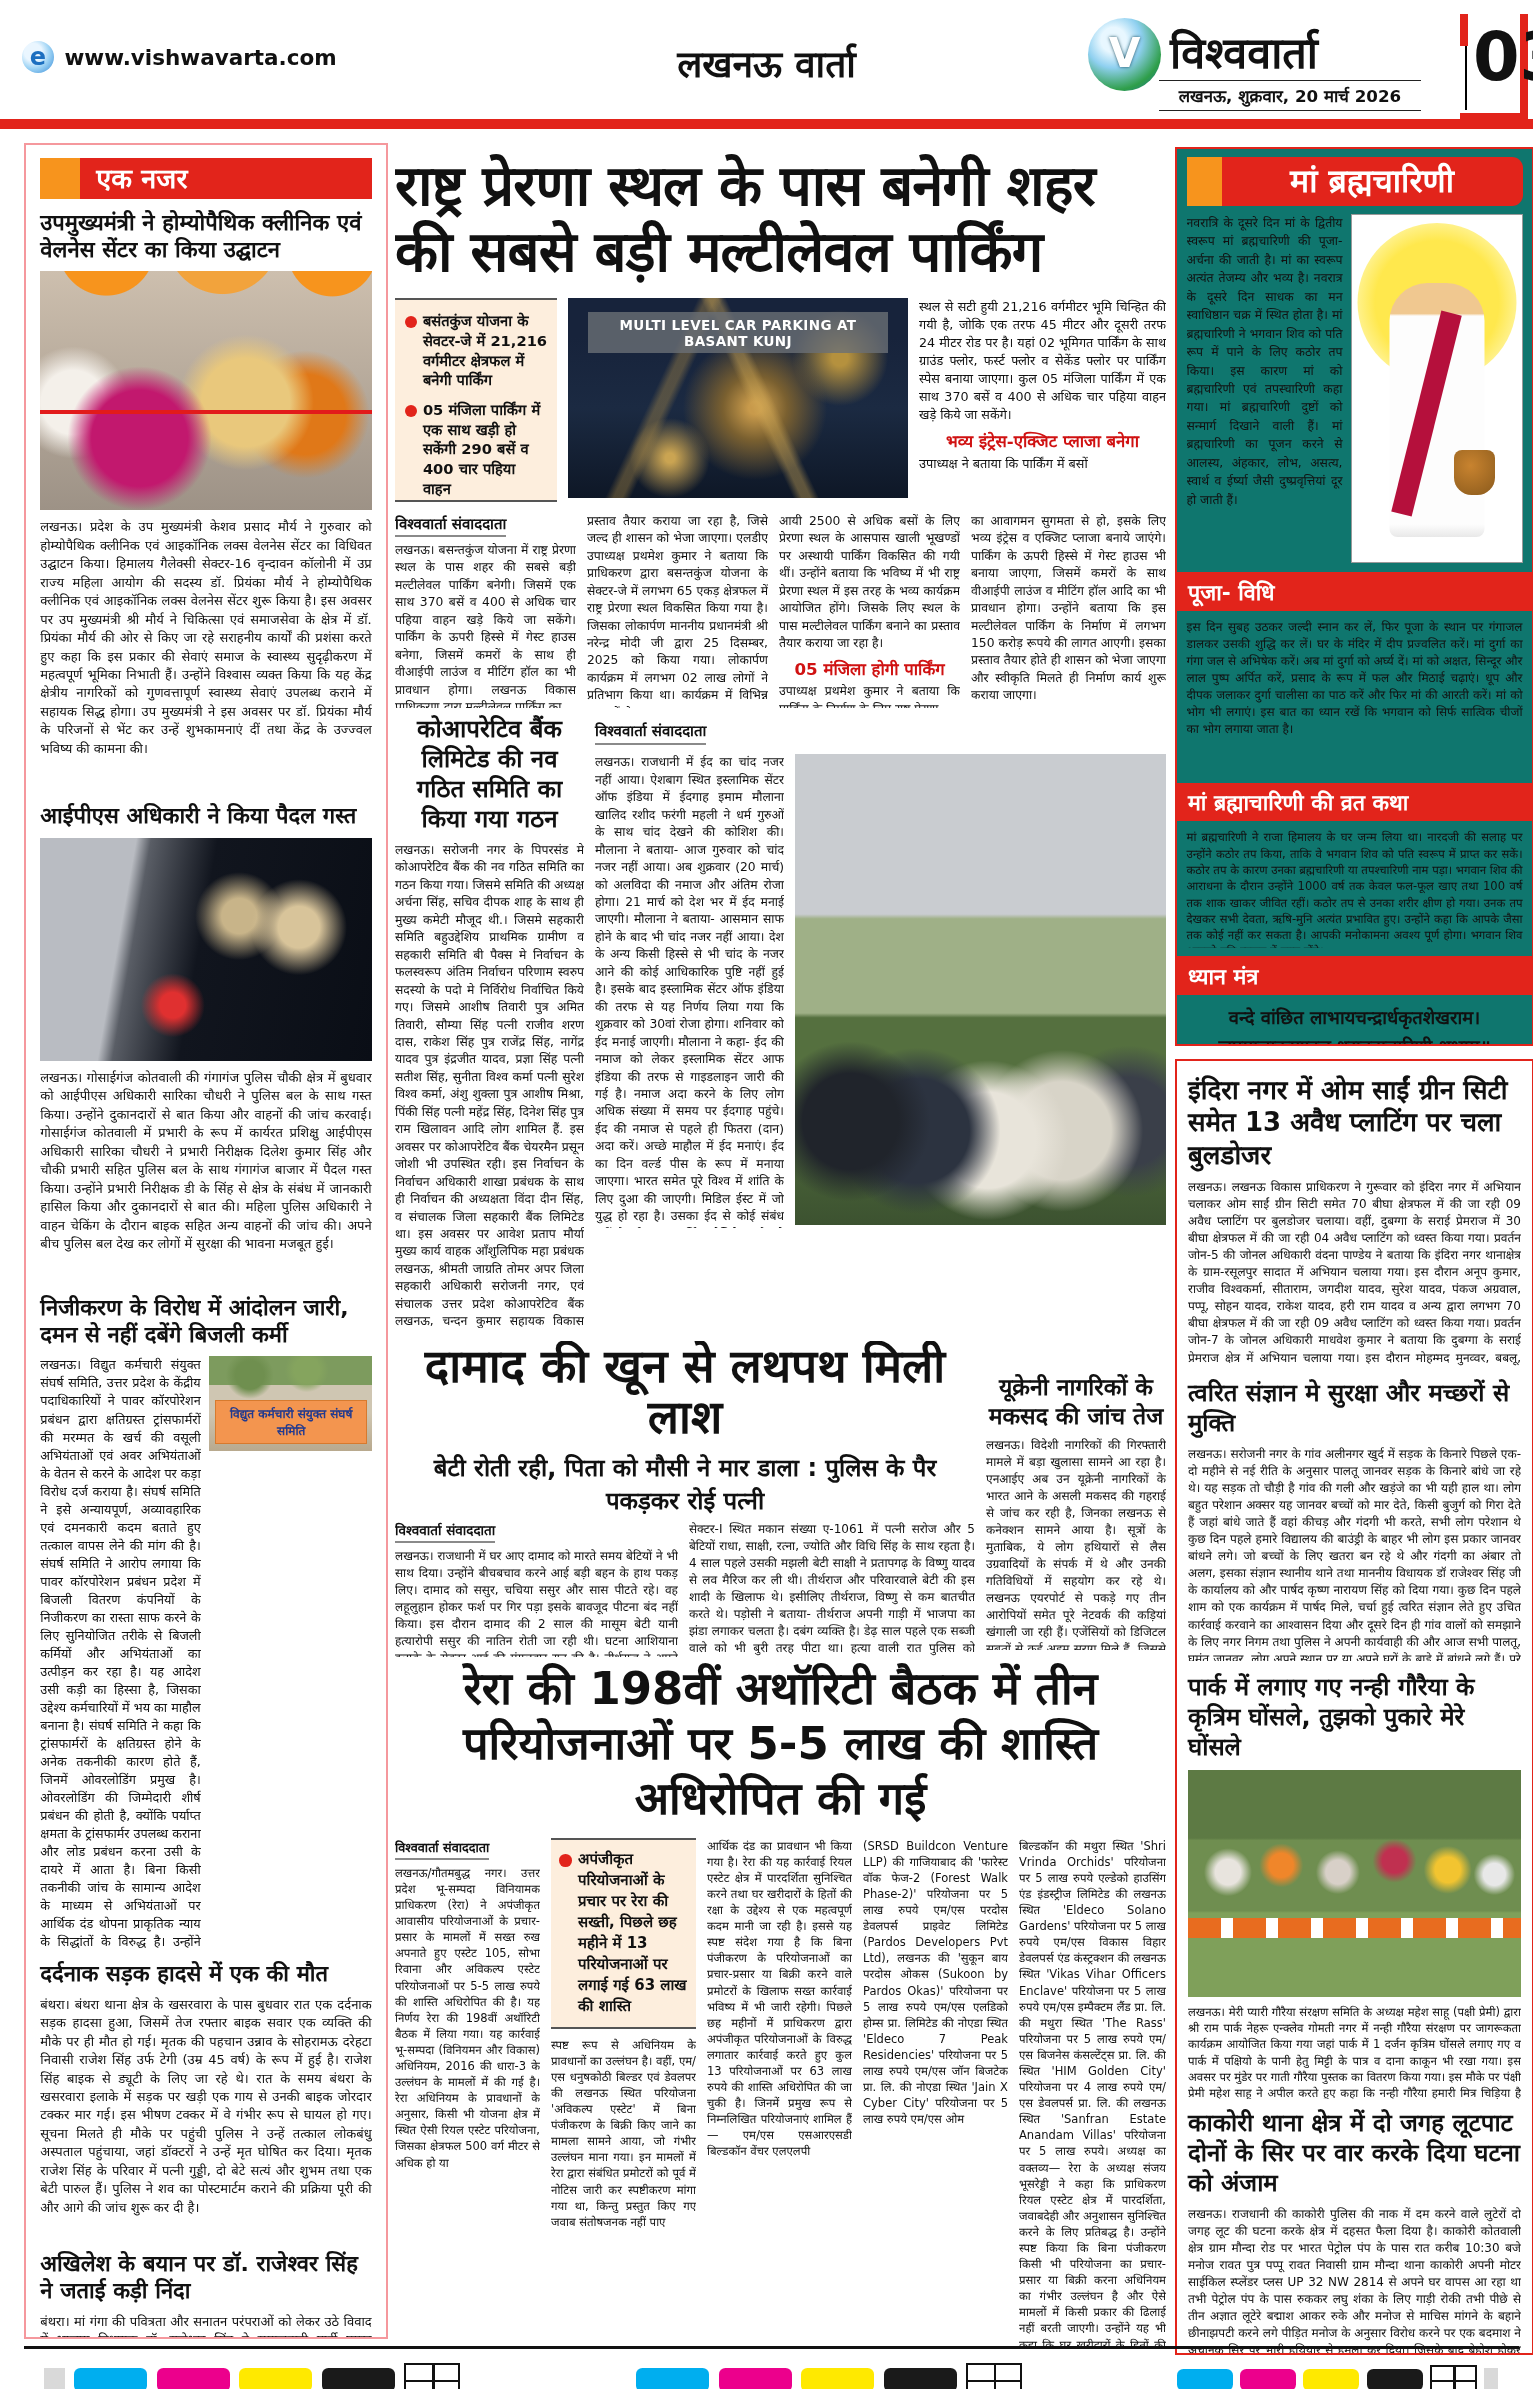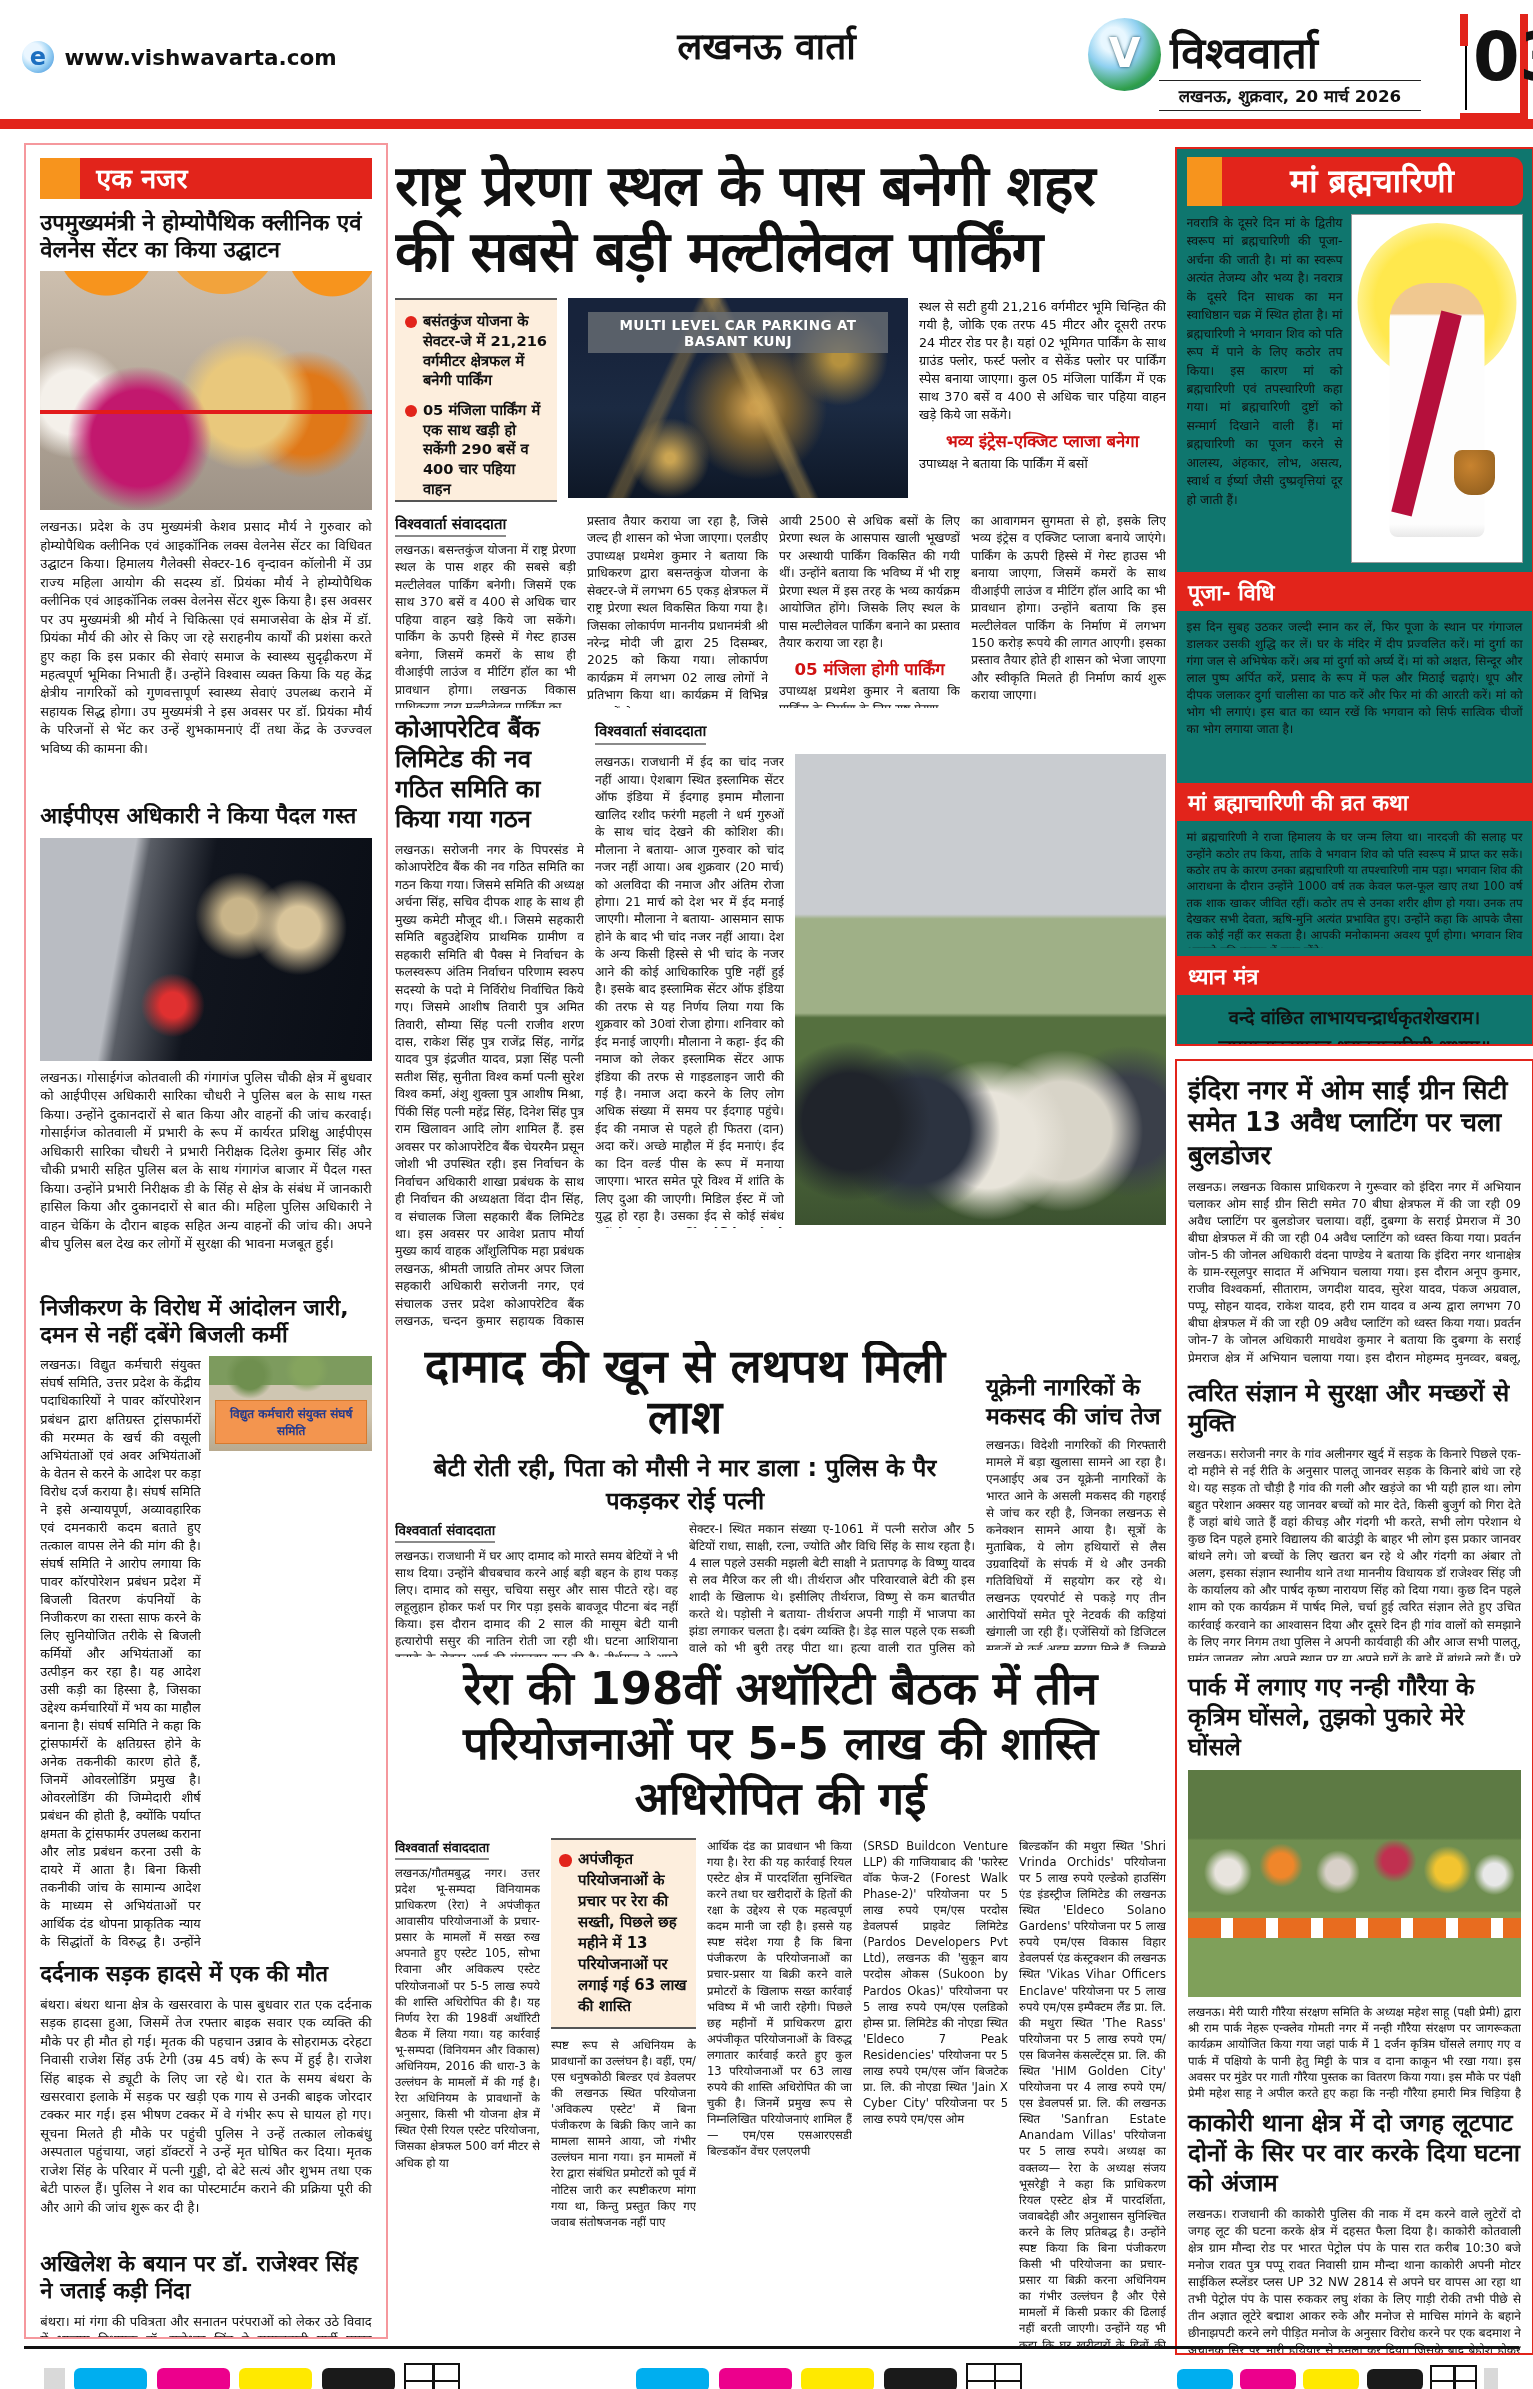--- a/index.html
+++ b/index.html
@@ -85,21 +85,21 @@
      radial-gradient(circle at 92% 46%,#e8e8e8 0 11px,transparent 20.7px),
      linear-gradient(#5d7a44 0 30%,#6f8e50 31% 62%,#7fa05a 63% 100%);}
   .ph-sparrow .fence{position:absolute;left:0;bottom:26%;width:100%;height:9%;
      background:repeating-linear-gradient(90deg,#e86c1f 0 33px,#fff 33px 45px);}
   
   .main-head{font-size:56px;line-height:1.18;font-weight:bold;text-align:left;letter-spacing:-0.8px;}
   .bulletbox{background:#fdeedd;border-top:2.4px solid #555;border-bottom:2.4px solid #555;padding:11px 9.5px;box-sizing:border-box;}
   .bullet{display:flex;margin-bottom:9.5px;font-weight:bold;font-size:14.7px;line-height:1.35;}
   .bullet .dot{width:12px;height:12px;border-radius:50%;background:#e2241b;margin:4.8px 6.4px 0 0;flex:0 0 12px;}
   .colrow{display:flex;gap:11px;}
-  .mid-head2{font-size:24px;font-weight:bold;line-height:1.25;text-align:left;}
+  .mid-head2{font-size:24px;font-weight:bold;line-height:1.25;text-align:center;}
   .big-head{font-size:49px;font-weight:bold;line-height:1.1;}
   .sub-head{font-size:24px;font-weight:bold;text-align:center;}
   .pullquote{background:#fdeedd;border-top:2.4px solid #555;border-bottom:2.4px solid #555;padding:9.5px 8px;display:flex;margin-bottom:8px;}
   .pullquote .dot{width:12.7px;height:12.7px;border-radius:50%;background:#e2241b;margin:4.8px 6.4px 0 0;flex:0 0 12.7px;}
   .pullquote .pqt{font-weight:bold;font-size:15px;line-height:1.4;}
   
   .bluebox{left:1175px;top:147px;width:359px;height:899px;background:#0f766e;border:2.4px solid #e2241b;box-sizing:border-box;overflow:hidden;}
   .bluehdr{display:flex;height:49px;margin:8px 9.5px;}
   .bluehdr .or{width:35px;background:#f7941d;}
   .bluehdr .rd{flex:1;background:#e2241b;border-radius:0 11px 11px 0;color:#fff;font-weight:bold;font-size:32px;line-height:49px;text-align:center;}
@@ -118,21 +118,21 @@
 </style>
 </head>
 <body>
 
 <div class="page">
 
   <div class="abs" style="left:22px;top:41px;">
     <span class="ie-icon">e</span>
     <span style="font-weight:bold;font-size:21.5px;vertical-align:middle;margin-left:6.4px;">www.vishwavarta.com</span>
   </div>
-  <div class="abs" style="left:0;top:19px;width:1533px;text-align:center;font-weight:bold;font-size:37px;">लखनऊ वार्ता</div>
+  <div class="abs" style="left:0;top:37px;width:1533px;text-align:center;font-weight:bold;font-size:37px;">लखनऊ वार्ता</div>
 
   <div class="abs" style="left:1088px;top:17.5px;">
     <span class="globe"><span>V</span></span>
   </div>
   <div class="abs" style="left:1170px;top:22px;font-weight:bold;font-size:43px;">विश्ववार्ता</div>
   <div class="abs" style="left:1159px;top:80px;width:262px;border-top:1.6px solid #222;border-bottom:1.6px solid #222;padding:3.2px 0;font-weight:bold;font-size:16.7px;text-align:center;">लखनऊ,  शुक्रवार, 20 मार्च 2026</div>
 
   <div class="pg-black-line" style="left:1465px;top:20.7px;height:89px;"></div>
   <div class="red-L-top" style="left:1460px;top:14.3px;width:8px;height:32px;"></div>
   <div class="red-L-top" style="left:1520px;top:14.3px;width:8px;height:103px;"></div>

